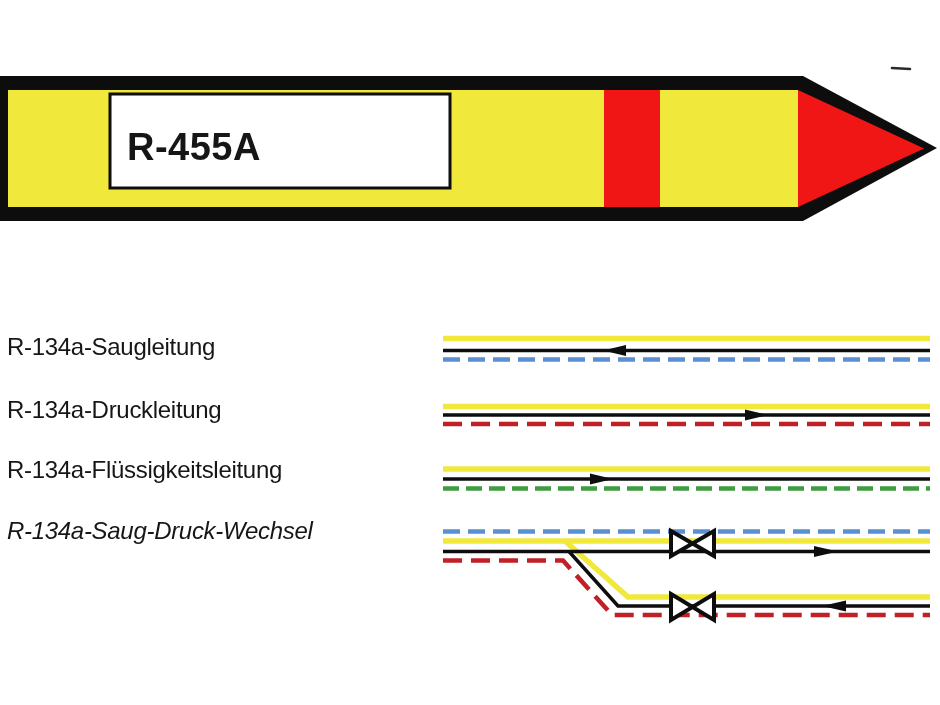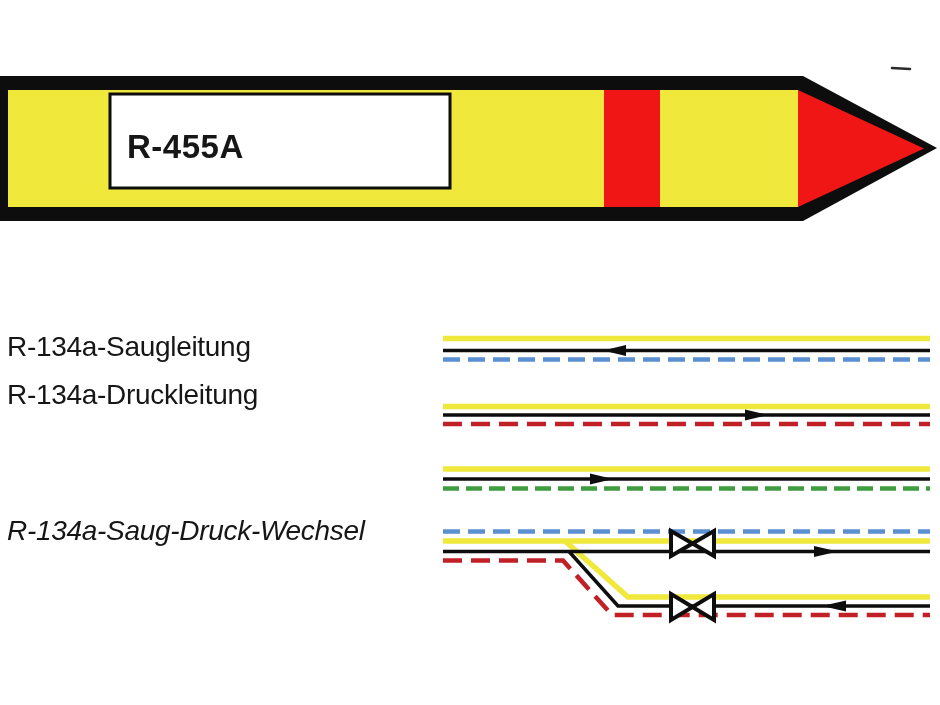--- a/index.html
+++ b/index.html
@@ -7,32 +7,32 @@
     position:relative;
     width:940px;height:705px;
     background:#ffffff;
     overflow:hidden;
     font-family:"Liberation Sans","DejaVu Sans",sans-serif;
   }
   .stage svg{position:absolute;left:0;top:0;}
   .overlay-text{position:absolute;white-space:nowrap;color:#161616;}
   .banner-label{
     left:127px;top:123px;
-    font-size:33px;font-weight:bold;
+    font-size:38px;font-weight:bold;
     letter-spacing:0.5px;
     line-height:48px;
   }
   .legend-label{
     left:7px;
-    font-size:28px;
+    font-size:24px;
     letter-spacing:-0.3px;
     line-height:34px;
   }
   .legend-label.row1{top:330px;}
-  .legend-label.row2{top:378px;text-align:center;}
+  .legend-label.row2{top:393px;text-align:center;}
   .legend-label.row3{top:453px;}
   .legend-label.row4{top:514px;font-style:italic;}
 </style>
 </head>
 <body>
 
 <div class="stage">
 
   <svg width="940" height="705" viewBox="0 0 940 705">
 
@@ -79,16 +79,17 @@
       <polygon points="822,606 846,600.5 846,611.5" fill="#0D0D0D"></polygon>
     </g>
   </svg>
 
   <div class="overlay-text banner-label">R-455A</div>
 
   <div class="overlay-text legend-label row1">R-134a-Saugleitung</div>
 
   <div class="overlay-text legend-label row2">R-134a-Druckleitung</div>
 
+  <div class="overlay-text legend-label row3">R-134a-Flüssigkeitsleitung</div>
 
   <div class="overlay-text legend-label row4">R-134a-Saug-Druck-Wechsel</div>
 
 </div>
 
 </body></html>

